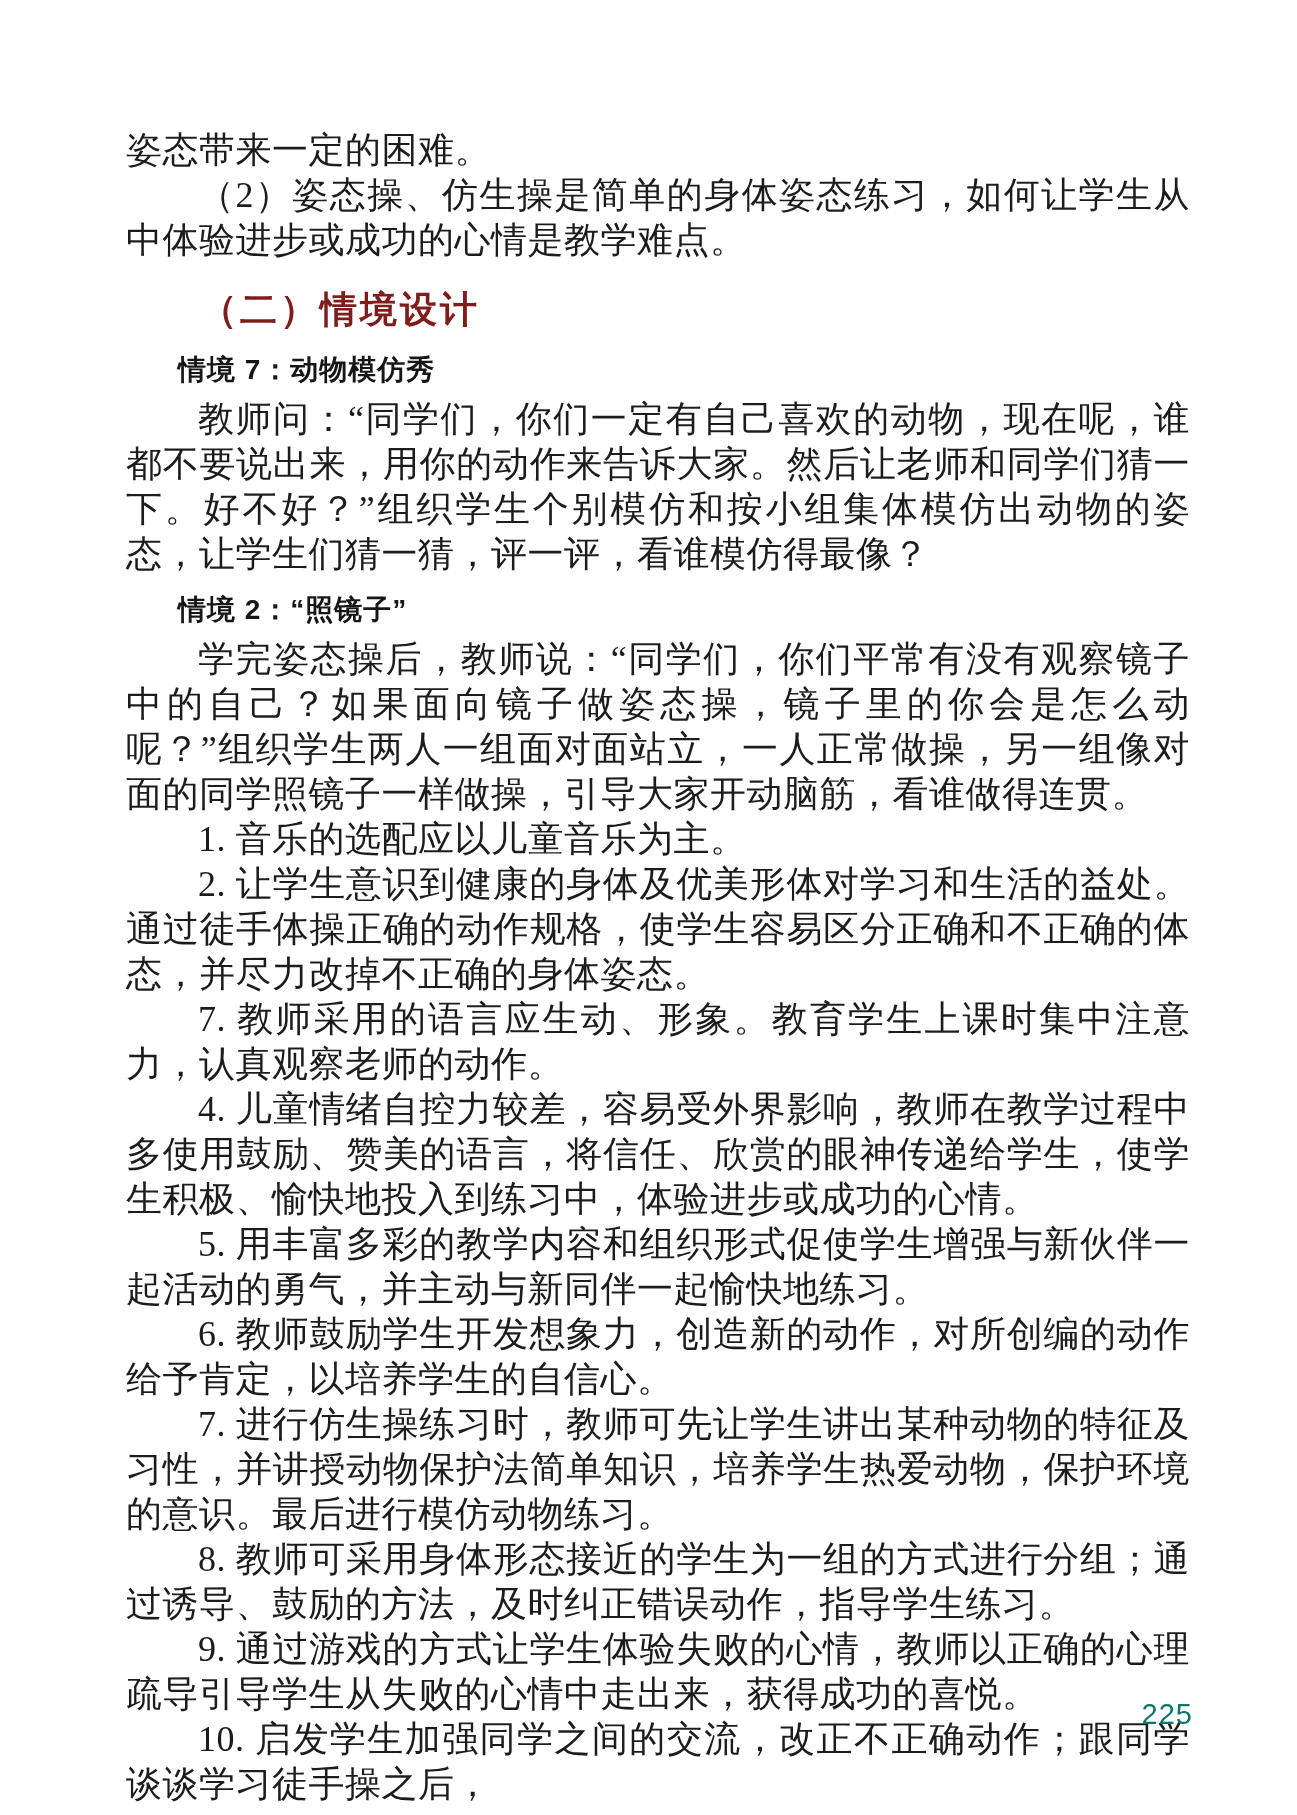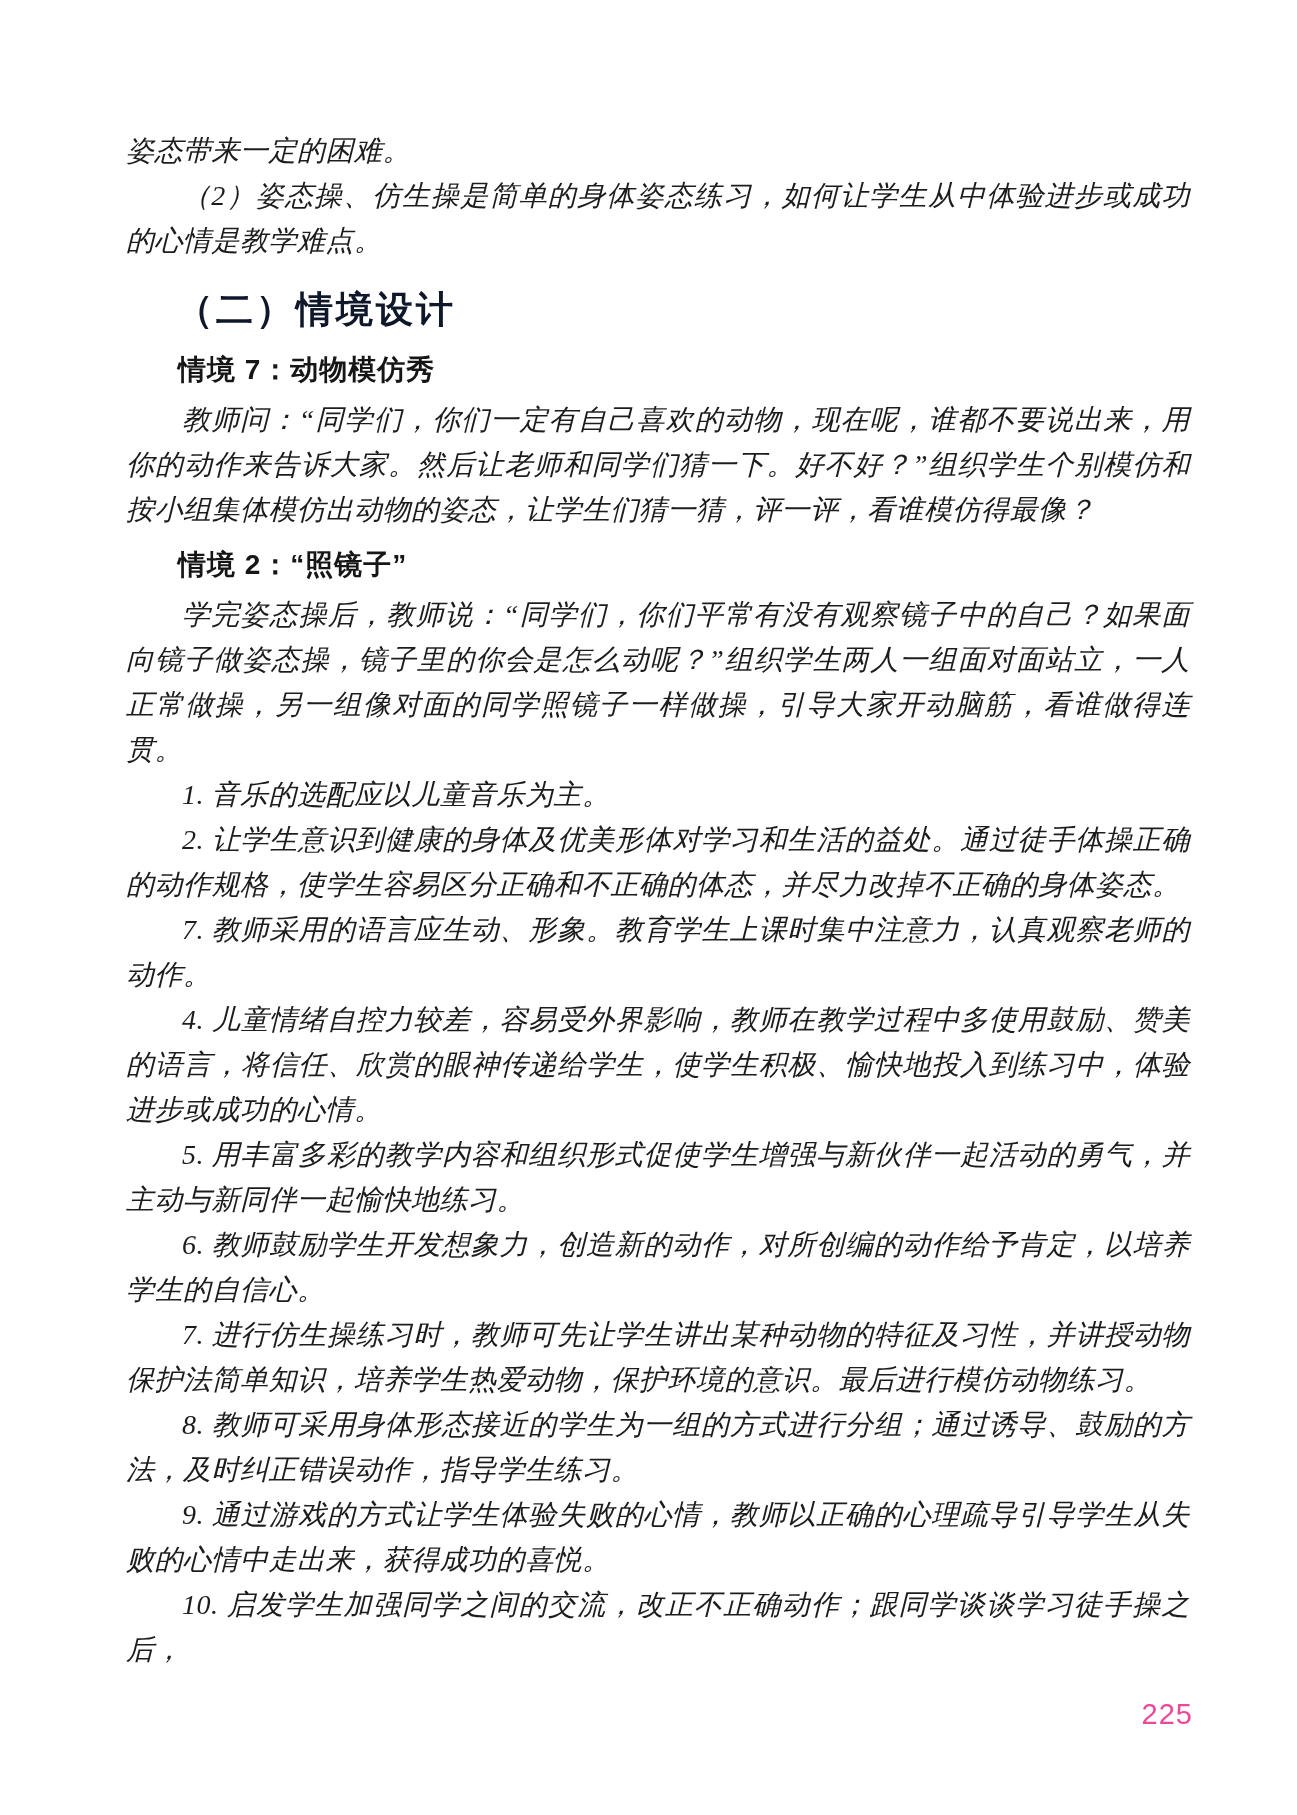--- a/index.html
+++ b/index.html
@@ -18,55 +18,54 @@
     overflow: hidden;
   }
   .content {
     position: absolute;
     left: 126px;
     top: 128px;
     width: 1064px;
   }
   p.body {
     margin: 0;
-    font-size: 28px;
+    font-size: 36px;
     line-height: 45px;
     text-align: justify;
     text-justify: inter-ideograph;
     letter-spacing: 0.5px;
-    font-style: italic;
   }
   p.indent {
     text-indent: 2em;
   }
   h2.section {
-    margin: 22px 0 16px 50px;
+    margin: 22px 0 16px 74px;
     font-size: 37px;
     line-height: 50px;
     font-weight: bold;
     font-family: "Liberation Serif", "DejaVu Serif", serif;
     letter-spacing: 3px;
-    color: #0f172a;
+    color: #7f1d1d;
   }
   h3.subsection {
     margin: 14px 0 8px 52px;
     font-size: 28px;
     line-height: 38px;
     font-weight: bold;
     font-family: "Liberation Sans", "DejaVu Sans", sans-serif;
     letter-spacing: 1px;
     color: #161616;
   }
   .pagenum {
     position: absolute;
     top: 1698px;
     right: 104px;
     font-size: 29px;
     font-family: "Liberation Sans", "DejaVu Sans", sans-serif;
-    color: #ec4899;
+    color: #0f766e;
     letter-spacing: 1px;
   }
 </style>
 </head>
 <body>
 
 <div class="page">
   <div class="content">
 
     <p class="body">姿态带来一定的困难。</p>

